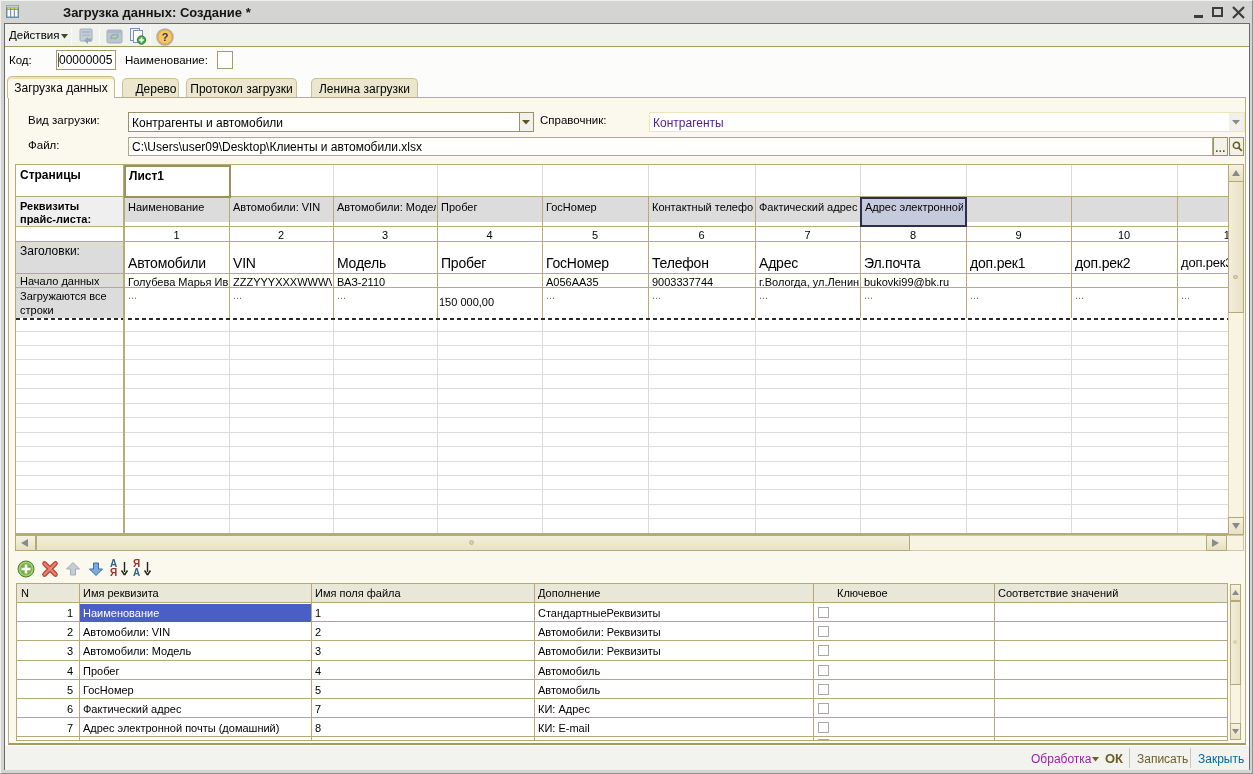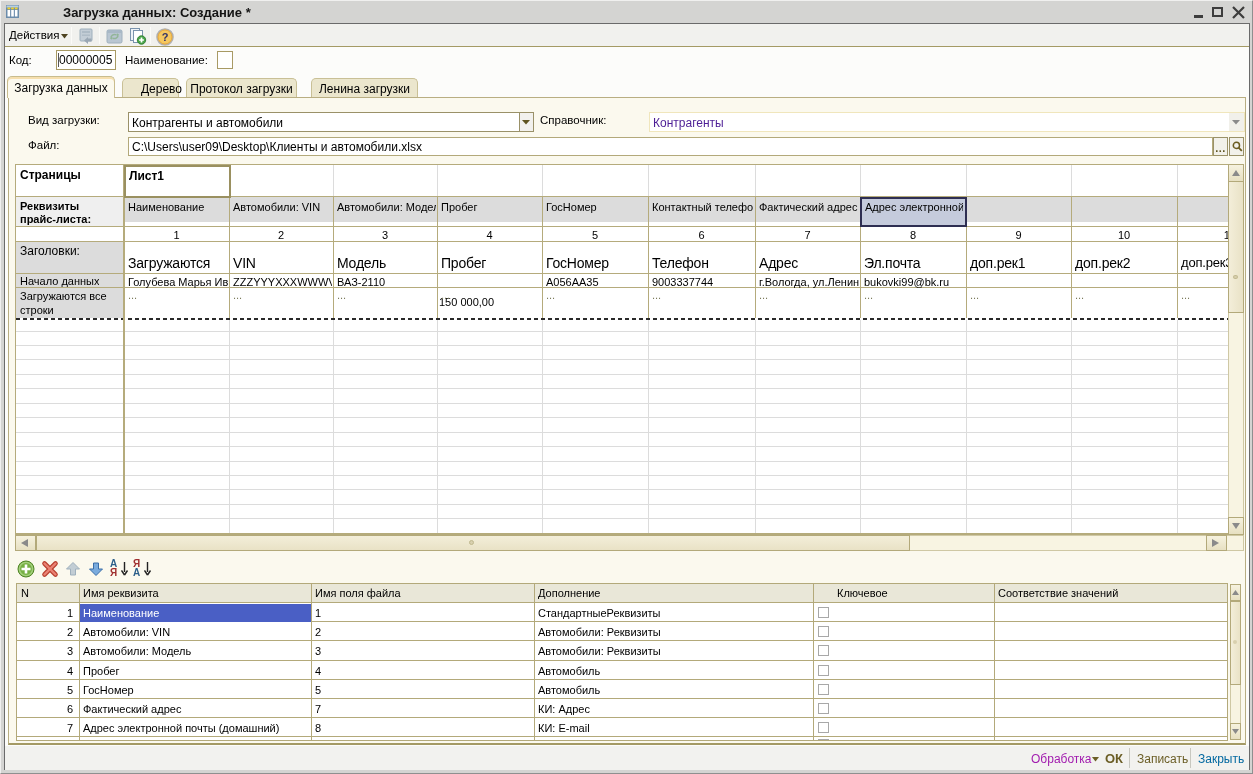--- a/index.html
+++ b/index.html
@@ -56,21 +56,21 @@
     <circle cx="9" cy="9" r="8" fill="#f5c860" stroke="#b0b0b0" stroke-width="1.6"></circle>
     <circle cx="9" cy="9" r="7" fill="none" stroke="#e8a83a" stroke-width="1"></circle>
     <text x="9" y="13" font-family="Liberation Sans" font-size="11" font-weight="bold" fill="#333366" text-anchor="middle">?</text>
   </svg>
 <div class="a nw" style="left:9px;top:54px;font-size:11.5px;">Код:</div>
 <div class="a" style="left:56px;top:50px;width:60px;height:20px;background:#fff;border:1px solid #a89a64;"></div>
 <div class="a nw" style="left:58px;top:53px;width:56px;height:14px;font-size:12px;border-left:1px solid #555;">00000005</div>
 <div class="a nw" style="left:125px;top:54px;font-size:11.5px;">Наименование:</div>
 <div class="a" style="left:217px;top:51px;width:16px;height:18px;background:#fff;border:1px solid #a89a64;"></div>
 <div class="a" style="left:122px;top:78px;width:57px;height:20px;background:#ebe6cd;border:1px solid #c9c096;border-bottom:none;border-radius:5px 5px 0 0;"></div>
-<div class="a nw" style="left:122px;top:82px;width:79px;text-align:center;font-size:12px;">Дерево</div>
+<div class="a nw" style="left:122px;top:82px;width:68px;text-align:center;font-size:12px;">Дерево</div>
 <div class="a" style="left:186px;top:78px;width:111px;height:20px;background:#ebe6cd;border:1px solid #c9c096;border-bottom:none;border-radius:5px 5px 0 0;"></div>
 <div class="a nw" style="left:186px;top:82px;width:111px;text-align:center;font-size:12px;">Протокол загрузки</div>
 <div class="a" style="left:311px;top:78px;width:107px;height:20px;background:#ebe6cd;border:1px solid #c9c096;border-bottom:none;border-radius:5px 5px 0 0;"></div>
 <div class="a nw" style="left:311px;top:82px;width:107px;text-align:center;font-size:12px;">Ленина загрузки</div>
 <div class="a" style="left:8px;top:97px;width:1238px;height:648px;background:#fbf9ee;border:1px solid #b9ae82;border-bottom:2px solid #a49a64;"></div>
 <div class="a" style="left:7px;top:76px;width:108px;height:22px;background:#fbf9ee;border:1px solid #c8bc8e;border-bottom:none;border-radius:5px 5px 0 0;box-shadow:inset 0 2px 0 #f6dfae;"></div>
 <div class="a nw" style="left:7px;top:81px;width:108px;text-align:center;font-size:12px;">Загрузка данных</div>
 <div class="a nw" style="left:28px;top:114px;font-size:11.5px;">Вид загрузки:</div>
 <div class="a" style="left:128px;top:112px;width:406px;height:20px;background:#fff;border:1px solid #9a9168;"></div>
 <div class="a nw" style="left:132px;top:116px;font-size:12px;">Контрагенты и автомобили</div>
@@ -172,21 +172,21 @@
 <div class="a nw" style="left:213px;top:64px;width:104px;text-align:center;font-size:11px;">2</div>
 <div class="a nw" style="left:317px;top:64px;width:104px;text-align:center;font-size:11px;">3</div>
 <div class="a nw" style="left:421px;top:64px;width:105px;text-align:center;font-size:11px;">4</div>
 <div class="a nw" style="left:526px;top:64px;width:106px;text-align:center;font-size:11px;">5</div>
 <div class="a nw" style="left:632px;top:64px;width:107px;text-align:center;font-size:11px;">6</div>
 <div class="a nw" style="left:739px;top:64px;width:105px;text-align:center;font-size:11px;">7</div>
 <div class="a nw" style="left:844px;top:64px;width:106px;text-align:center;font-size:11px;">8</div>
 <div class="a nw" style="left:950px;top:64px;width:105px;text-align:center;font-size:11px;">9</div>
 <div class="a nw" style="left:1055px;top:64px;width:106px;text-align:center;font-size:11px;">10</div>
 <div class="a nw" style="left:1161px;top:64px;width:105px;text-align:center;font-size:11px;">11</div>
-<div class="a nw" style="left:112px;top:90px;width:101px;font-size:14px;letter-spacing:-0.2px;">Загружаются</div>
+<div class="a nw" style="left:112px;top:90px;width:101px;font-size:14px;letter-spacing:-0.2px;">Автомобили</div>
 <div class="a nw" style="left:217px;top:90px;width:100px;font-size:14px;letter-spacing:-0.2px;">VIN</div>
 <div class="a nw" style="left:321px;top:90px;width:100px;font-size:14px;letter-spacing:-0.2px;">Модель</div>
 <div class="a nw" style="left:425px;top:90px;width:101px;font-size:14px;letter-spacing:-0.2px;">Пробег</div>
 <div class="a nw" style="left:530px;top:90px;width:102px;font-size:14px;letter-spacing:-0.2px;">ГосНомер</div>
 <div class="a nw" style="left:636px;top:90px;width:103px;font-size:14px;letter-spacing:-0.2px;">Телефон</div>
 <div class="a nw" style="left:743px;top:90px;width:101px;font-size:14px;letter-spacing:-0.2px;">Адрес</div>
 <div class="a nw" style="left:848px;top:90px;width:102px;font-size:14px;letter-spacing:-0.2px;">Эл.почта</div>
 <div class="a nw" style="left:954px;top:90px;width:101px;font-size:14px;letter-spacing:-0.2px;">доп.рек1</div>
 <div class="a nw" style="left:1059px;top:90px;width:102px;font-size:14px;letter-spacing:-0.2px;">доп.рек2</div>
 <div class="a nw" style="left:1165px;top:90px;width:48px;font-size:13px;letter-spacing:-0.2px;">доп.рек3</div>

